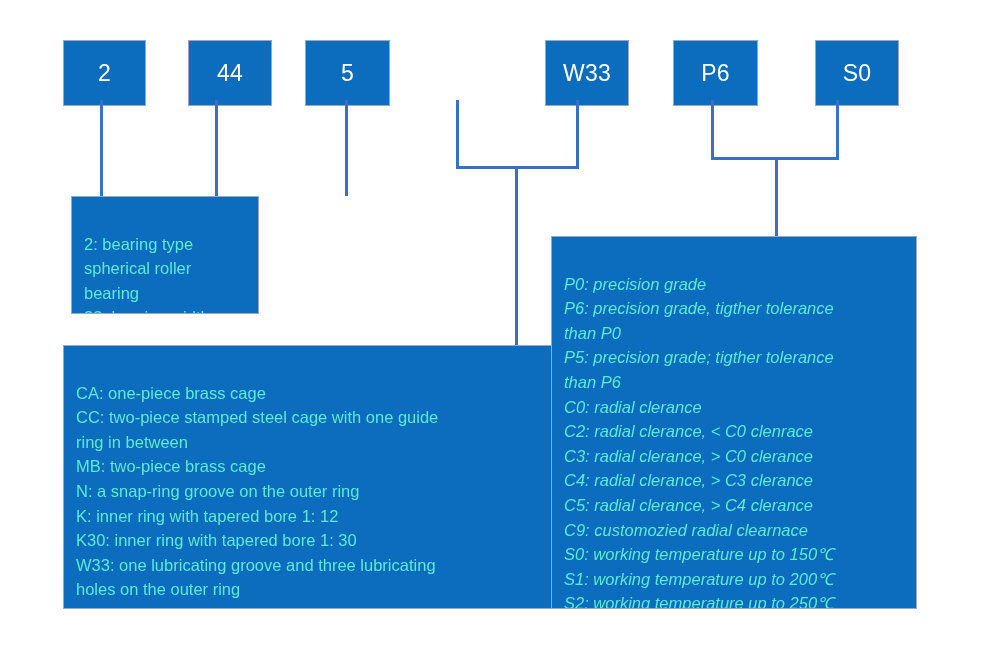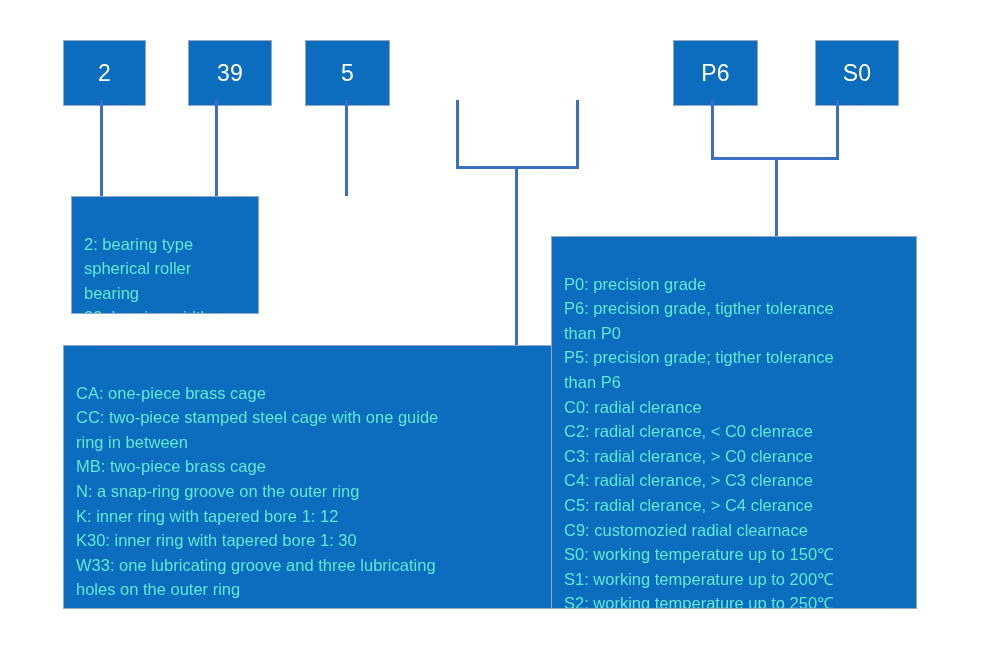--- a/index.html
+++ b/index.html
@@ -56,28 +56,31 @@
 </head>
 <body>
 
 <div id="canvas">
 
   <div class="code-box" style="left:63px;  top:40px;  width:83px;  height:66px;">
     <span>2</span>
   </div>
 
   <div class="code-box" style="left:188px; top:40px; width:84px; height:66px;">
-    <span>39</span>
+    <span>44</span>
   </div>
 
   <div class="code-box" style="left:305px; top:40px; width:85px; height:66px;">
     <span>5</span>
   </div>
 
 
+  <div class="code-box" style="left:545px; top:40px; width:84px; height:66px;">
+    <span>W33</span>
+  </div>
 
   <div class="code-box" style="left:673px; top:40px; width:85px; height:66px;">
     <span>P6</span>
   </div>
 
   <div class="code-box" style="left:815px; top:40px; width:84px; height:66px;text-align:center;">
     <span>S0</span>
   </div>
 
   <div class="vline" style="left:100px; top:100px; height:96px;"></div>
@@ -109,21 +112,21 @@
 CC: two-piece stamped steel cage with one guide
 ring in between
 MB: two-piece brass cage
 N: a snap-ring groove on the outer ring
 K: inner ring with tapered bore 1: 12
 K30:  inner ring with tapered bore 1: 30
 W33: one lubricating groove and three lubricating
 holes on the outer ring</span>
   </div>
 
-  <div class="desc-box" style="left:551px; top:236px; width:366px; height:373px;">
+  <div class="desc-box" style="left:551px; top:236px; width:366px; height:373px;font-style:italic;">
     <span>P0: precision grade
 P6: precision grade, tigther tolerance
 than P0
 P5: precision grade; tigther tolerance
 than P6
 C0: radial clerance
 C2: radial clerance, &lt; C0 clenrace
 C3: radial clerance, &gt; C0 clerance
 C4: radial clerance, &gt; C3 clerance
 C5: radial clerance, &gt; C4 clerance

